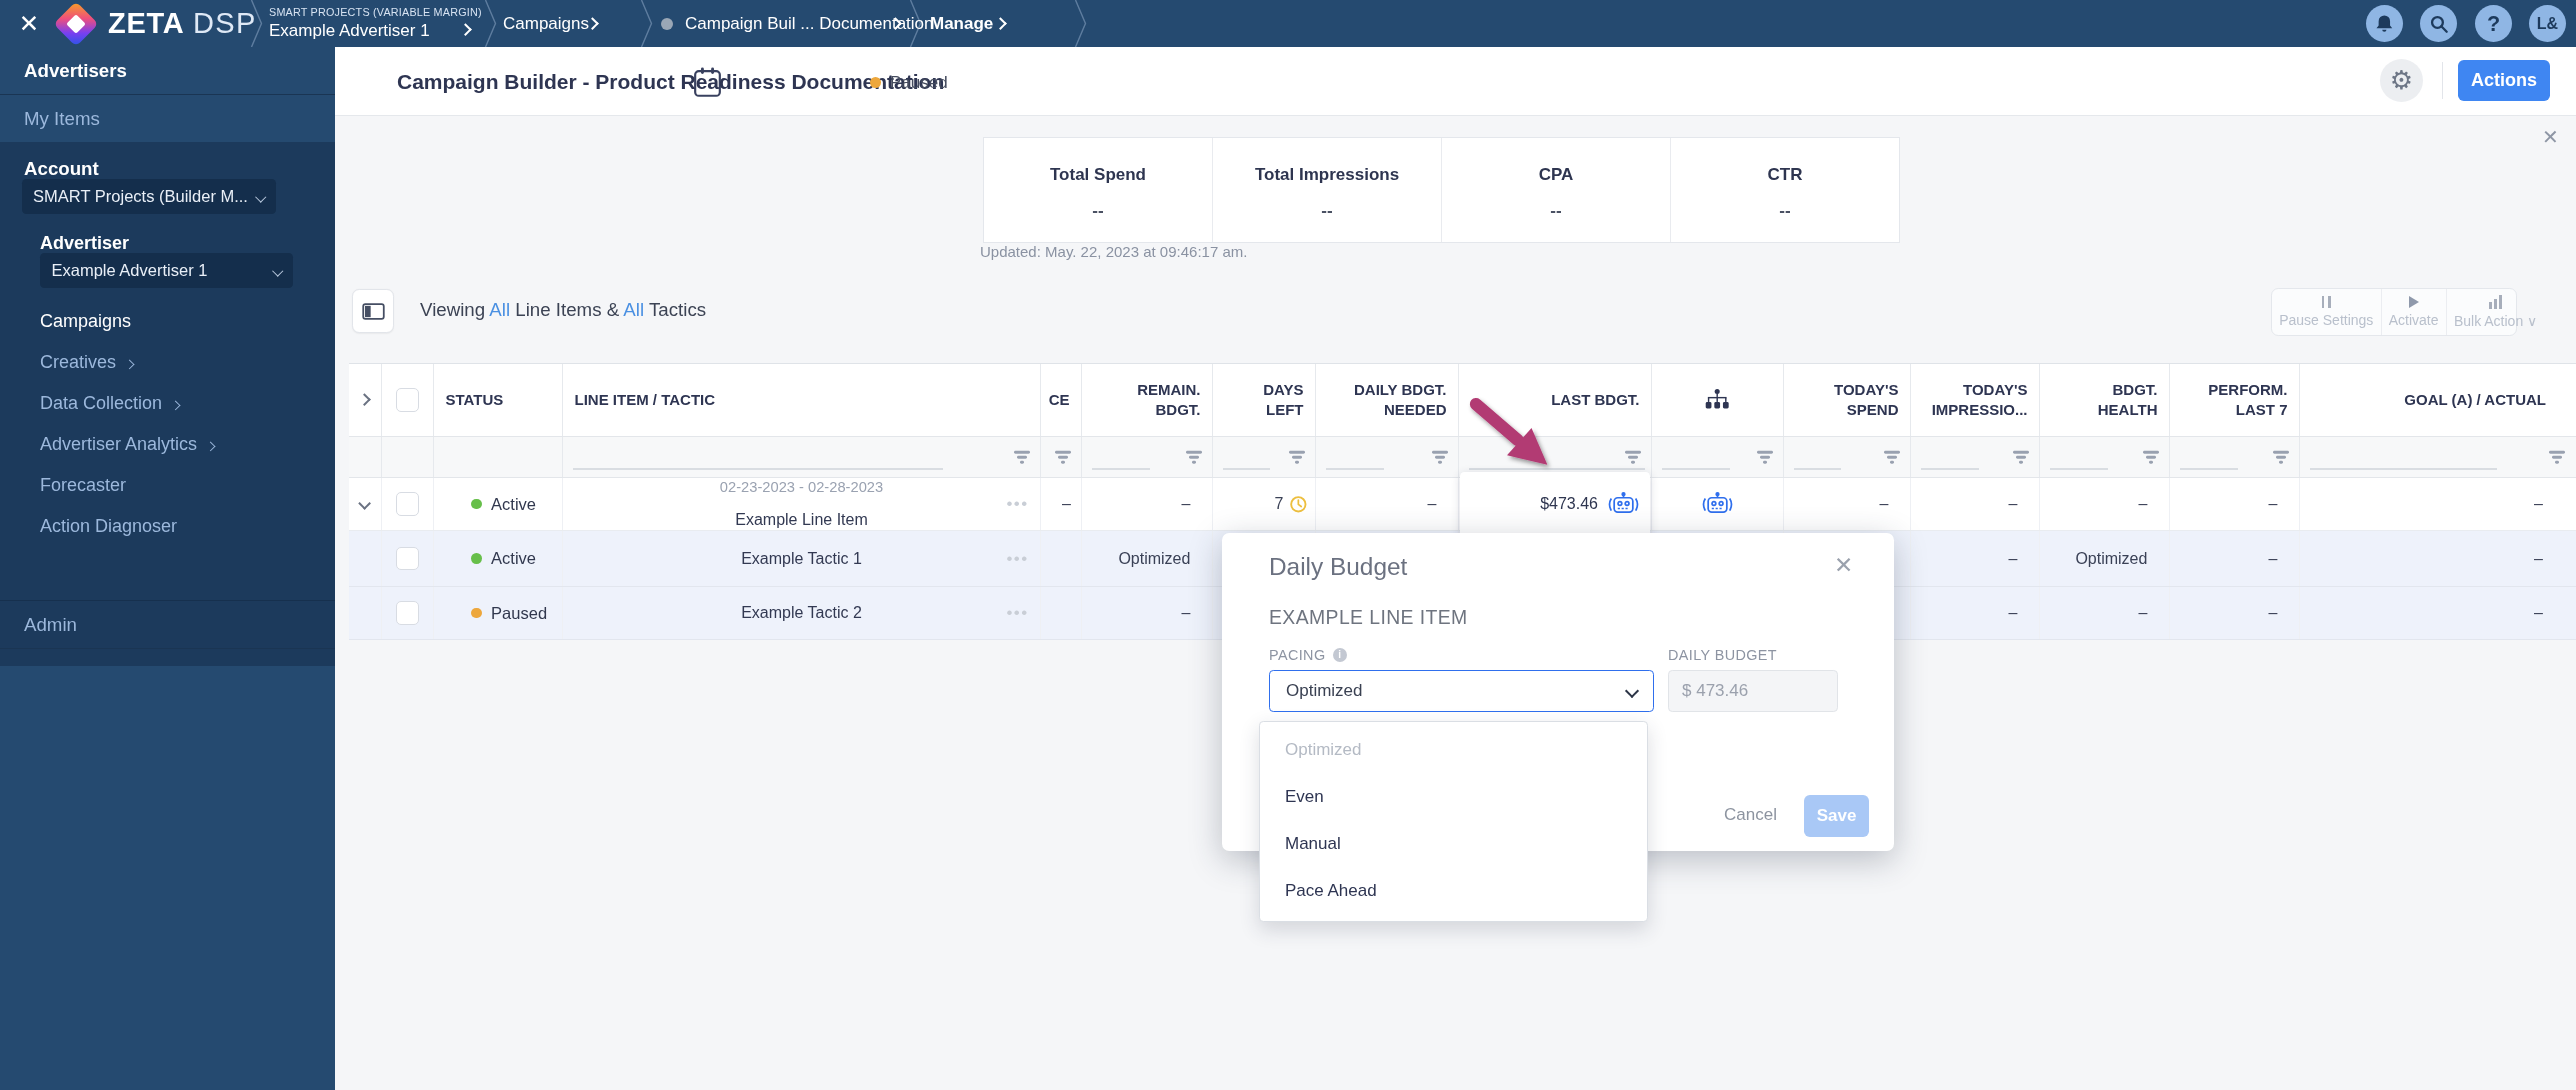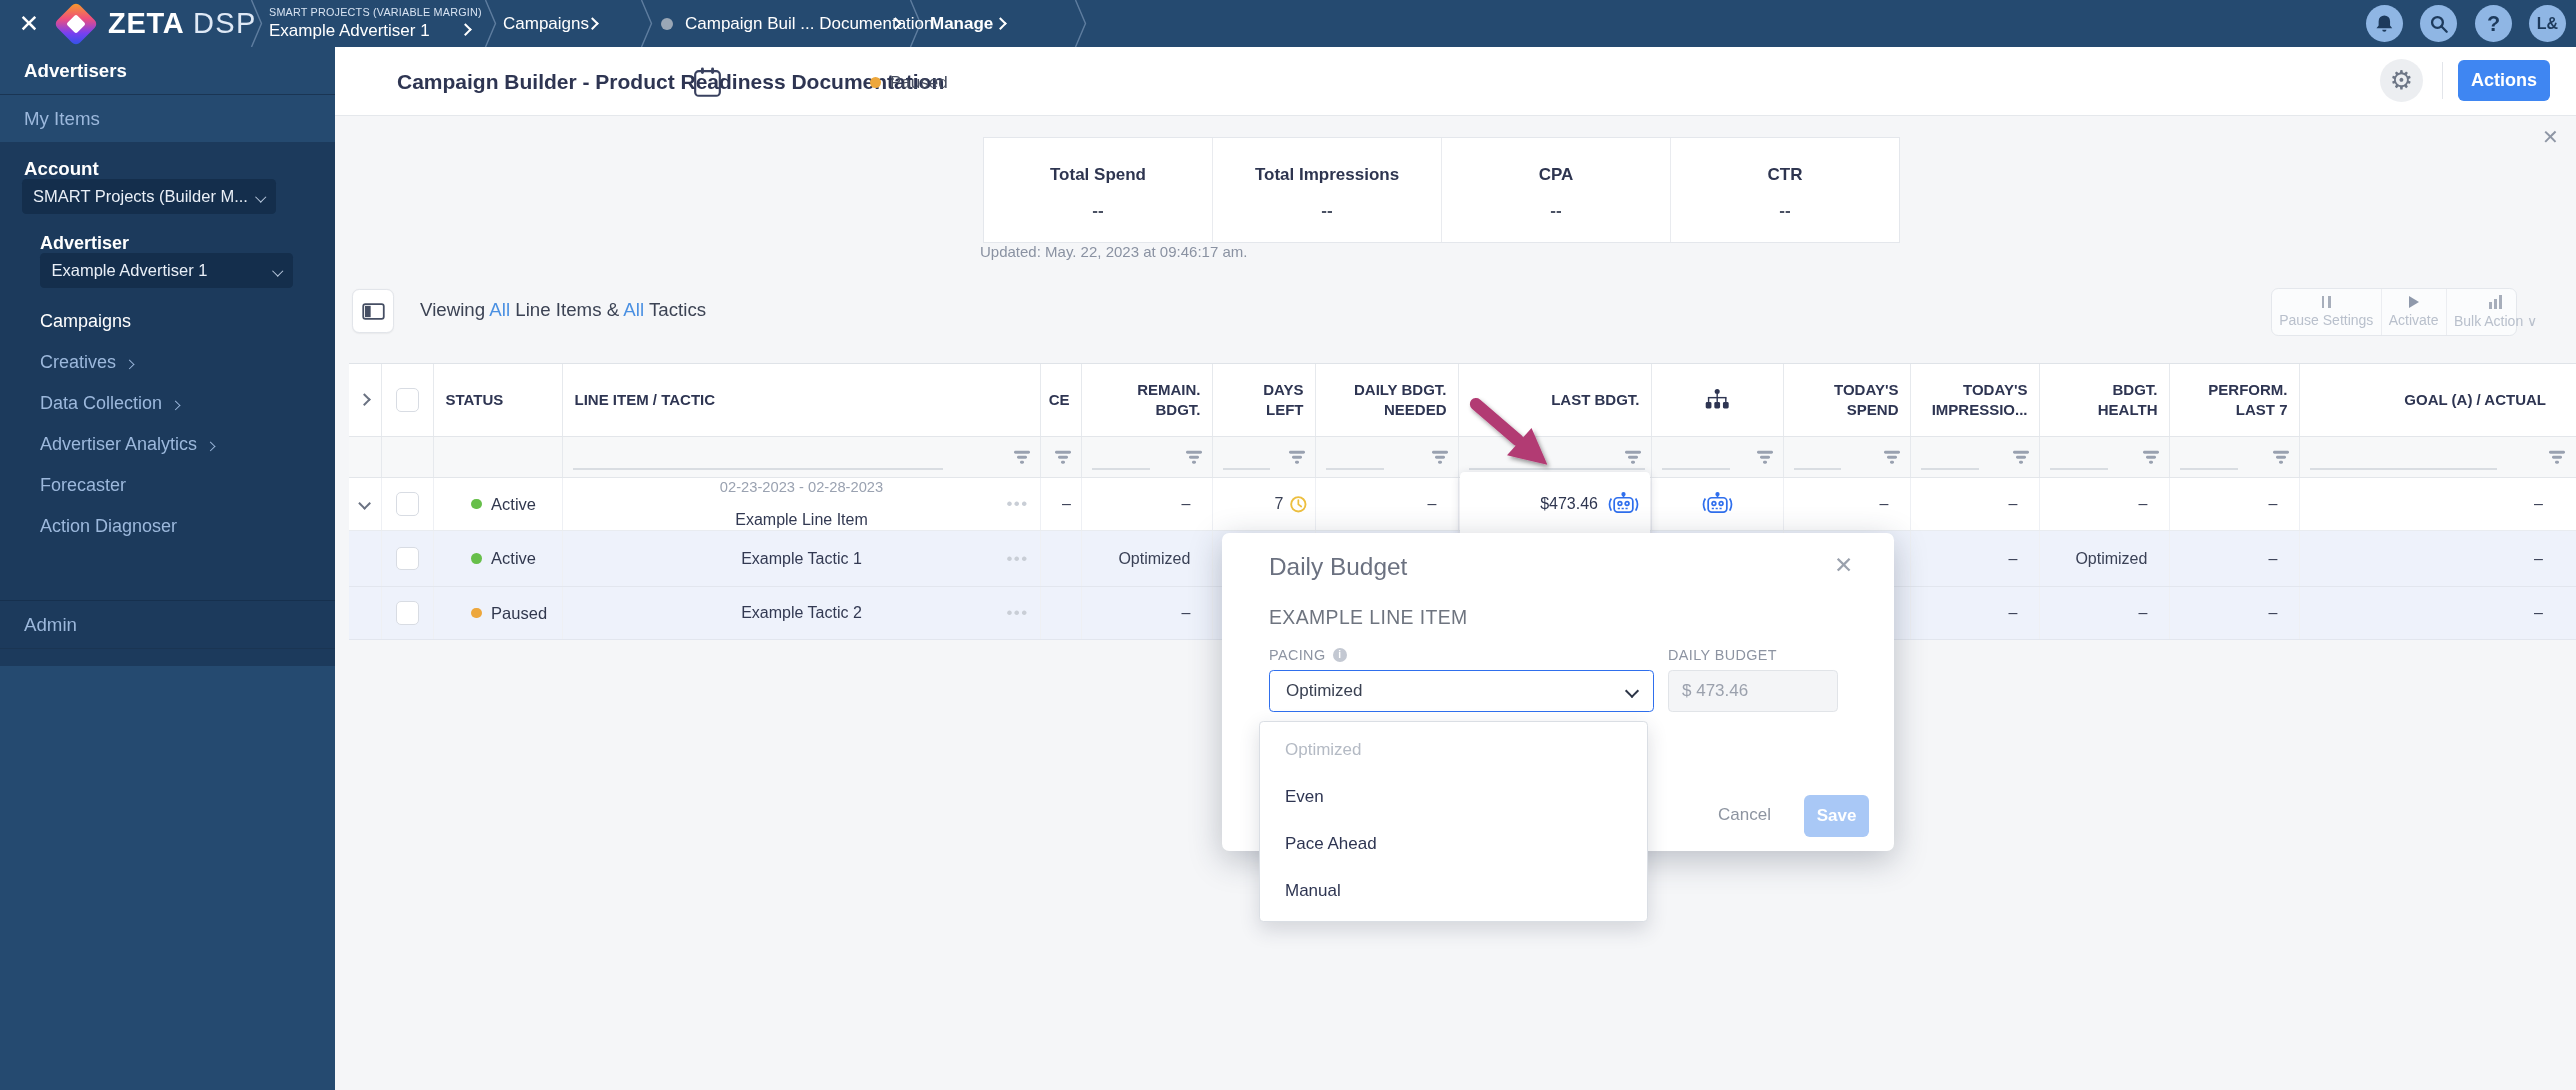--- a/index.html
+++ b/index.html
@@ -111,21 +111,21 @@
   .m-label{position:absolute;font-size:14.4px;color:#8d94a2;letter-spacing:0.4px;display:flex;align-items:center;gap:7.2px;}
   .info-i{width:14.4px;height:14.4px;border-radius:50%;background:#c3c8d2;color:#fff;font-size:10px;font-weight:bold;
           display:inline-flex;align-items:center;justify-content:center;}
   .m-select{position:absolute;left:47px;top:137px;width:385px;height:42px;border:1.4px solid #2f6fed;border-radius:4.3px;
             box-sizing:border-box;display:flex;align-items:center;justify-content:space-between;padding:0 16px;
             font-size:17px;color:#3a4152;cursor:pointer;background:#fff;}
   .m-select .chev{border-color:#2c3447;width:8px;height:8px;}
   .m-input{position:absolute;left:446px;top:137px;width:170px;height:42px;box-sizing:border-box;background:#f4f5f7;
            border:0.7px solid #e1e4e8;border-radius:4.3px;font-size:17px;color:#9ba1ad;padding:0 13px;
            font-family:"Liberation Sans",sans-serif;}
-  .m-cancel{position:absolute;left:496px;top:272px;width:65px;font-size:17px;color:#8d94a0;text-align:left;cursor:pointer;}
+  .m-cancel{position:absolute;left:496px;top:272px;width:65px;font-size:17px;color:#8d94a0;text-align:center;cursor:pointer;}
   .m-save{position:absolute;left:582px;top:262px;width:65px;height:42px;background:#a9c8f6;border-radius:5.8px;border:none;
           color:#fff;font-size:17px;font-weight:bold;cursor:default;}
   .dropdown{position:absolute;left:1259px;top:721px;width:389px;height:201px;background:#fff;border:0.7px solid #dadee4;
             border-radius:4.3px;box-shadow:0 7.2px 20px rgba(35,45,70,.16);z-index:21;box-sizing:border-box;padding-top:4.3px;}
   .opt{height:47px;display:flex;align-items:center;padding-left:25px;font-size:17px;color:#2e3552;cursor:pointer;}
   .opt.sel{color:#b4bac4;}
 </style>
 </head>
 <body>
 
@@ -569,18 +569,18 @@
       <span>DAILY BUDGET</span>
     </span>
     <input class="m-input" readonly="" value="$ 473.46" style="">
     <span class="m-cancel">Cancel</span>
     <button class="m-save">Save</button>
   </div>
 
   <div class="dropdown">
     <div class="opt sel">Optimized</div>
     <div class="opt">Even</div>
+    <div class="opt">Manual</div>
     <div class="opt">Pace Ahead</div>
-    <div class="opt">Manual</div>
   </div>
 
 </div>
 
 
 </body></html>

